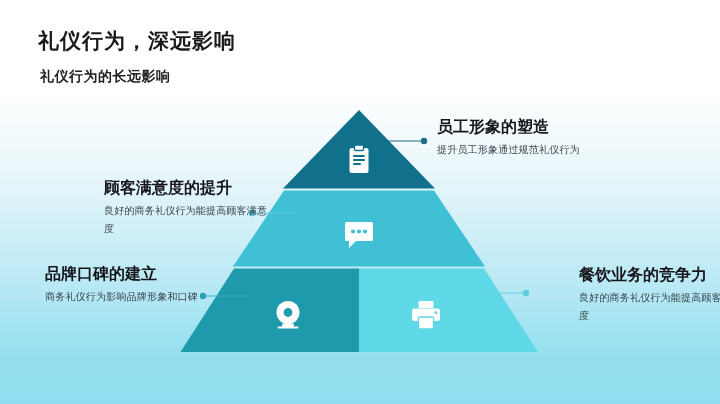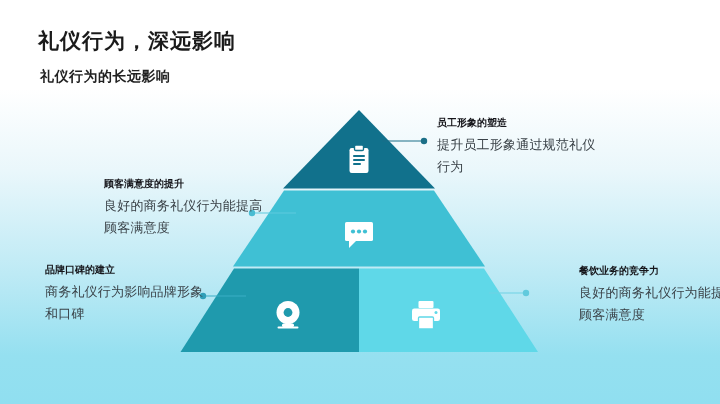--- a/index.html
+++ b/index.html
@@ -19,25 +19,25 @@
   .subtitle {
     position:absolute; left:40px; top:68px;
     font-size:14px; font-weight:bold; color:#222222;
     letter-spacing:.5px; white-space:nowrap;
   }
 
   .pyramid-svg { position:absolute; left:0; top:0; width:720px; height:404px; }
 
   .callout { position:absolute; width:165px; }
   .callout .c-head {
-    font-size:10px; font-weight:bold; color:#15151a;
+    font-size:16px; font-weight:bold; color:#15151a;
     line-height:1.25; margin-bottom:4px; white-space:nowrap;
   }
   .callout .c-body {
-    font-size:13px; color:#3a4248; line-height:1.75; letter-spacing:.2px;font-family:Liberation Serif, serif;
+    font-size:10px; color:#3a4248; line-height:1.75; letter-spacing:.2px;font-family:Liberation Serif, serif;
   }
   .callout.right { text-align:left; }
   .callout.left { text-align:left; }
 
   #co-top    { left:437px; top:117px; }
   #co-mid    { left:104px; top:178px; }
   #co-bleft  { left:45px;  top:264px; }
   #co-bright { left:551px; top:265px;margin-left:28px; }
 
   .ico { position:absolute; }

